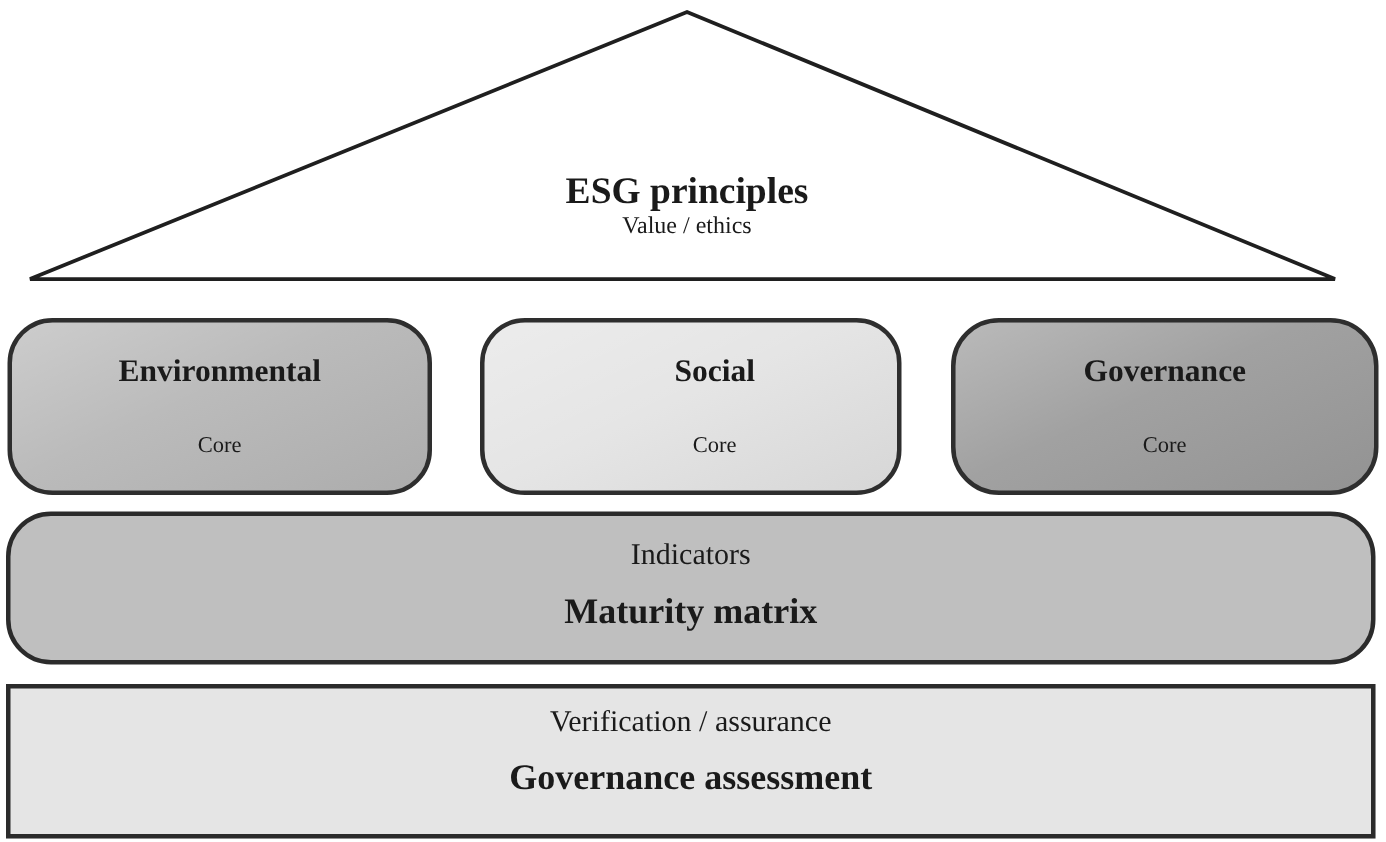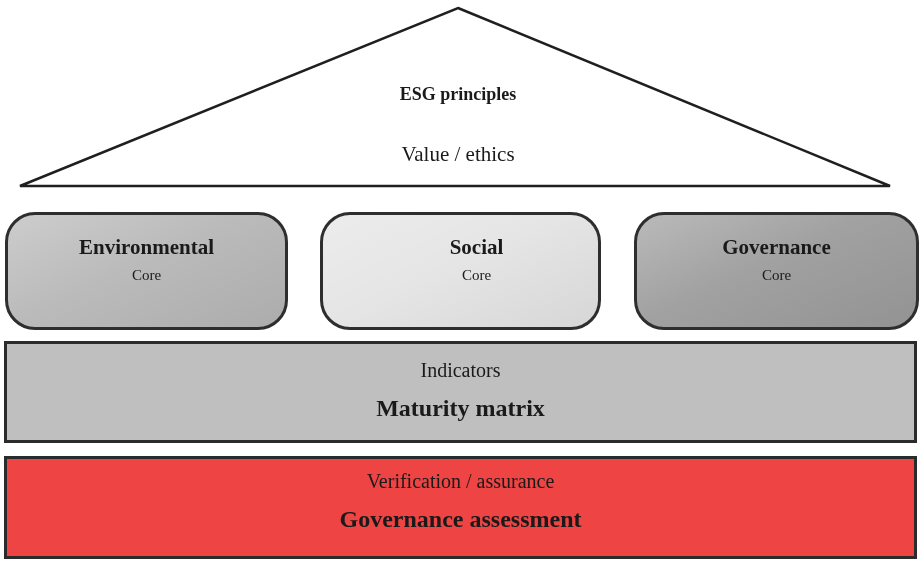--- a/index.html
+++ b/index.html
@@ -11,47 +11,47 @@
     position: relative;
     overflow: hidden;
   }
   .stage { position: absolute; inset: 0; width: 924px; height: 561px; }
 
   
   .pyramid-svg { position: absolute; left: 0; top: 0; width: 924px; height: 200px; }
   .pyramid-text {
     position: absolute; left: 0; width: 916px; text-align: center;
   }
-  .pyramid-title   { top: 84px; font-size: 18px; font-weight: 700; }
-  .pyramid-subtitle{ top: 142px; font-size: 21px; }
+  .pyramid-title   { top: 114px; font-size: 25px; font-weight: 700; }
+  .pyramid-subtitle{ top: 142px; font-size: 16px; }
 
   
   .pillar {
     position: absolute; top: 212px; height: 118px;
     border: 3px solid #2e2e2e; border-radius: 30px;
     display: flex; flex-direction: column; align-items: center;
-    padding-top: 18px; 
+    padding-top: 18px; row-gap: 22px;
     background-image: linear-gradient(155deg,
        rgba(255,255,255,0.30) 0%, rgba(255,255,255,0.05) 45%,
        rgba(0,0,0,0.06) 100%);
   }
   .pillar-env    { left: 5px;   width: 283px; }
   .pillar-social { left: 320px; width: 281px; padding-left: 32px; }
   .pillar-gov    { left: 634px; width: 285px; }
   .pillar-title    { font-size: 21px; font-weight: 700; line-height: 28px; }
   .pillar-subtitle { font-size: 15px; line-height: 28px; }
 
   
   .bar {
     position: absolute; left: 4px; width: 913px;
     border: 3px solid #2b2b2b;
     display: flex; flex-direction: column; align-items: center;
     text-align: center;
   }
-  .bar-maturity   { top: 341px; height: 102px; padding-top: 12px; row-gap: 10px; }
+  .bar-maturity   { top: 341px; height: 102px; padding-top: 12px; row-gap: 10px; border-radius: 30px; }
   .bar-assessment { top: 456px; height: 103px; padding-top: 8px;  row-gap: 10px; }
   .bar-line1 { font-size: 20px; line-height: 28px; }
   .bar-line2 { font-size: 24px; font-weight: 700; line-height: 28px; }
 </style>
 </head>
 <body>
 
 <div class="stage">
 
   <svg class="pyramid-svg" viewBox="0 0 924 200" xmlns="http://www.w3.org/2000/svg">
@@ -63,28 +63,28 @@
   <div class="pillar pillar-env" style="background-color: rgb(183, 183, 183);">
     <div class="pillar-title">Environmental</div>
     <div class="pillar-subtitle">Core</div>
   </div>
 
   <div class="pillar pillar-social" style="background-color: rgb(228, 228, 228);">
     <div class="pillar-title">Social</div>
     <div class="pillar-subtitle">Core</div>
   </div>
 
-  <div class="pillar pillar-gov" style="background-color: rgb(156, 156, 156);">
+  <div class="pillar pillar-gov" style="background-color: rgb(156, 156, 156); border-radius: 32px;">
     <div class="pillar-title">Governance</div>
     <div class="pillar-subtitle">Core</div>
   </div>
 
   <div class="bar bar-maturity" style="background-color: rgb(191, 191, 191);">
     <div class="bar-line1">Indicators</div>
     <div class="bar-line2">Maturity matrix</div>
   </div>
 
-  <div class="bar bar-assessment" style="background-color: #ef4444;">
+  <div class="bar bar-assessment" style="background-color: #e5e5e5;">
     <div class="bar-line1">Verification / assurance</div>
     <div class="bar-line2">Governance assessment</div>
   </div>
 
 </div>
 
 </body></html>

